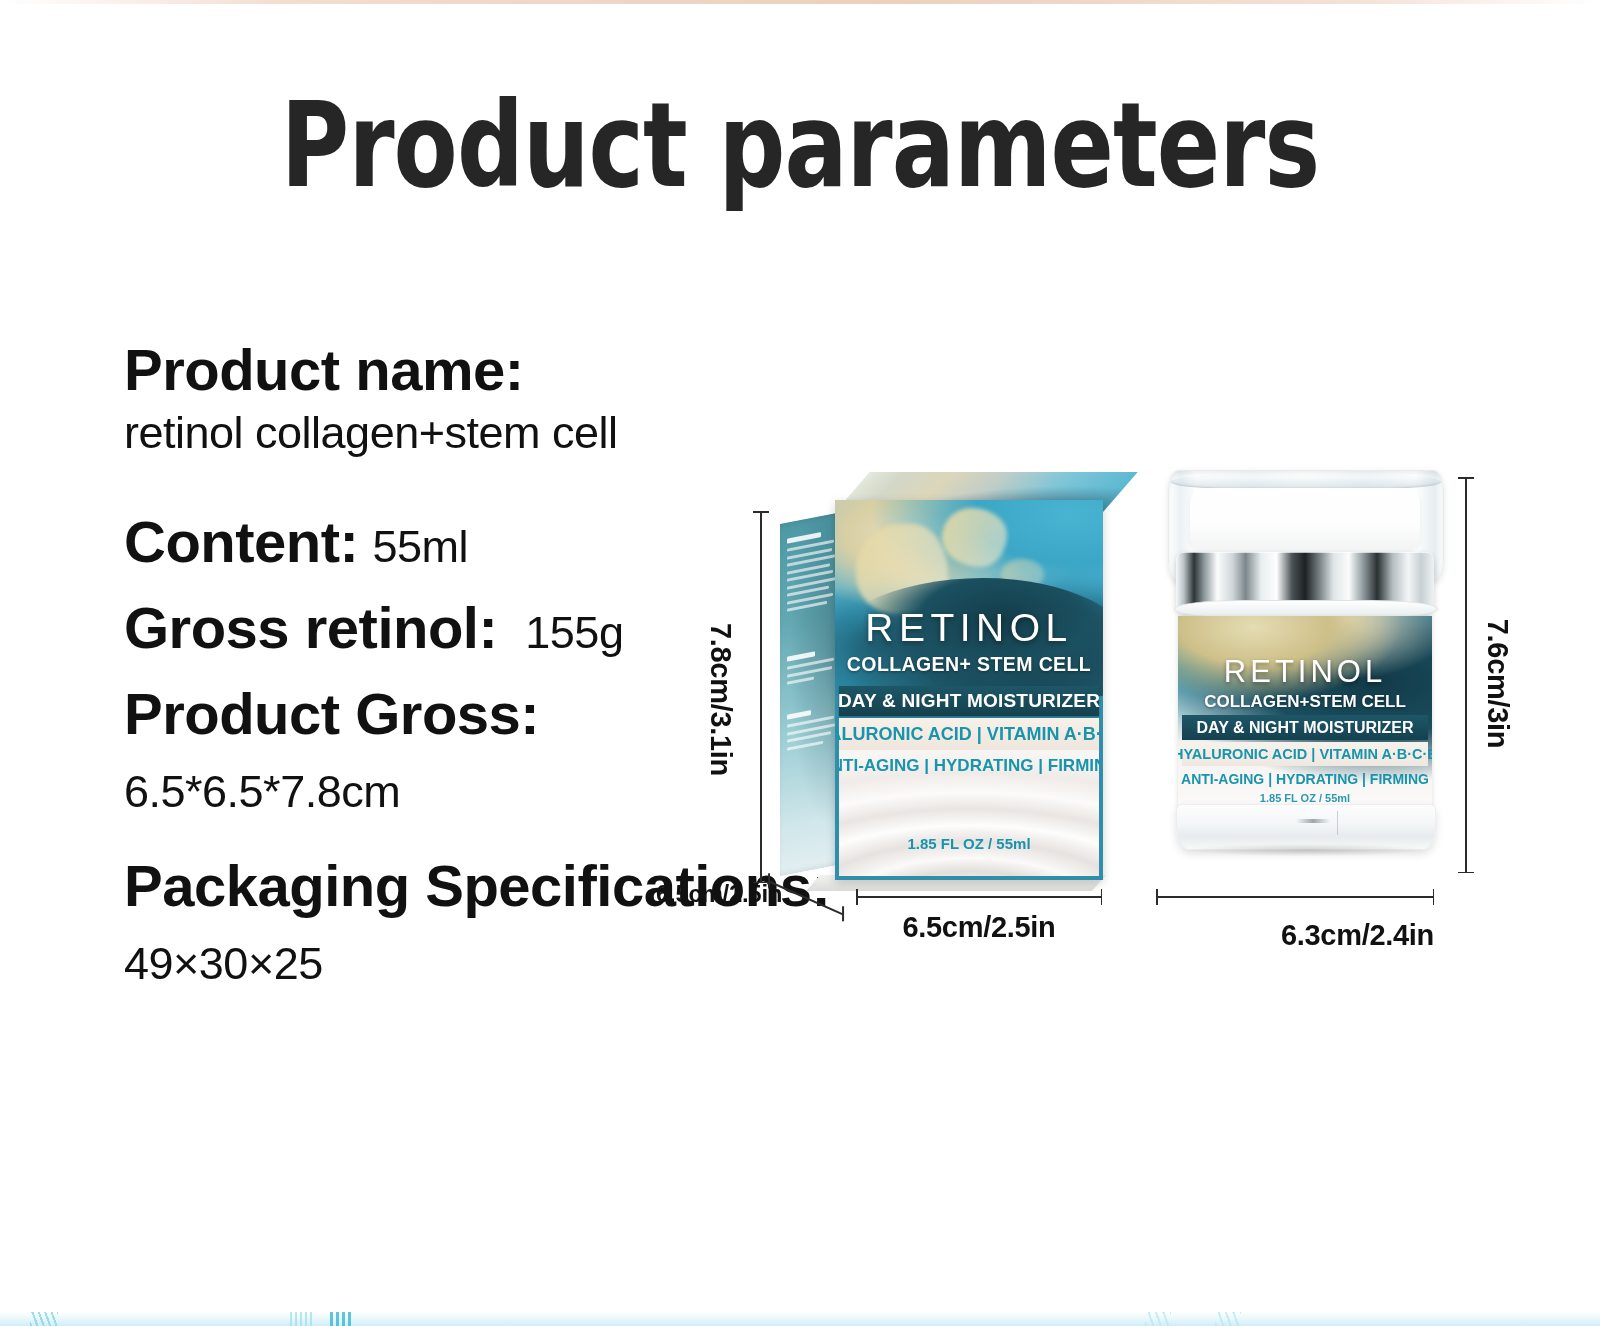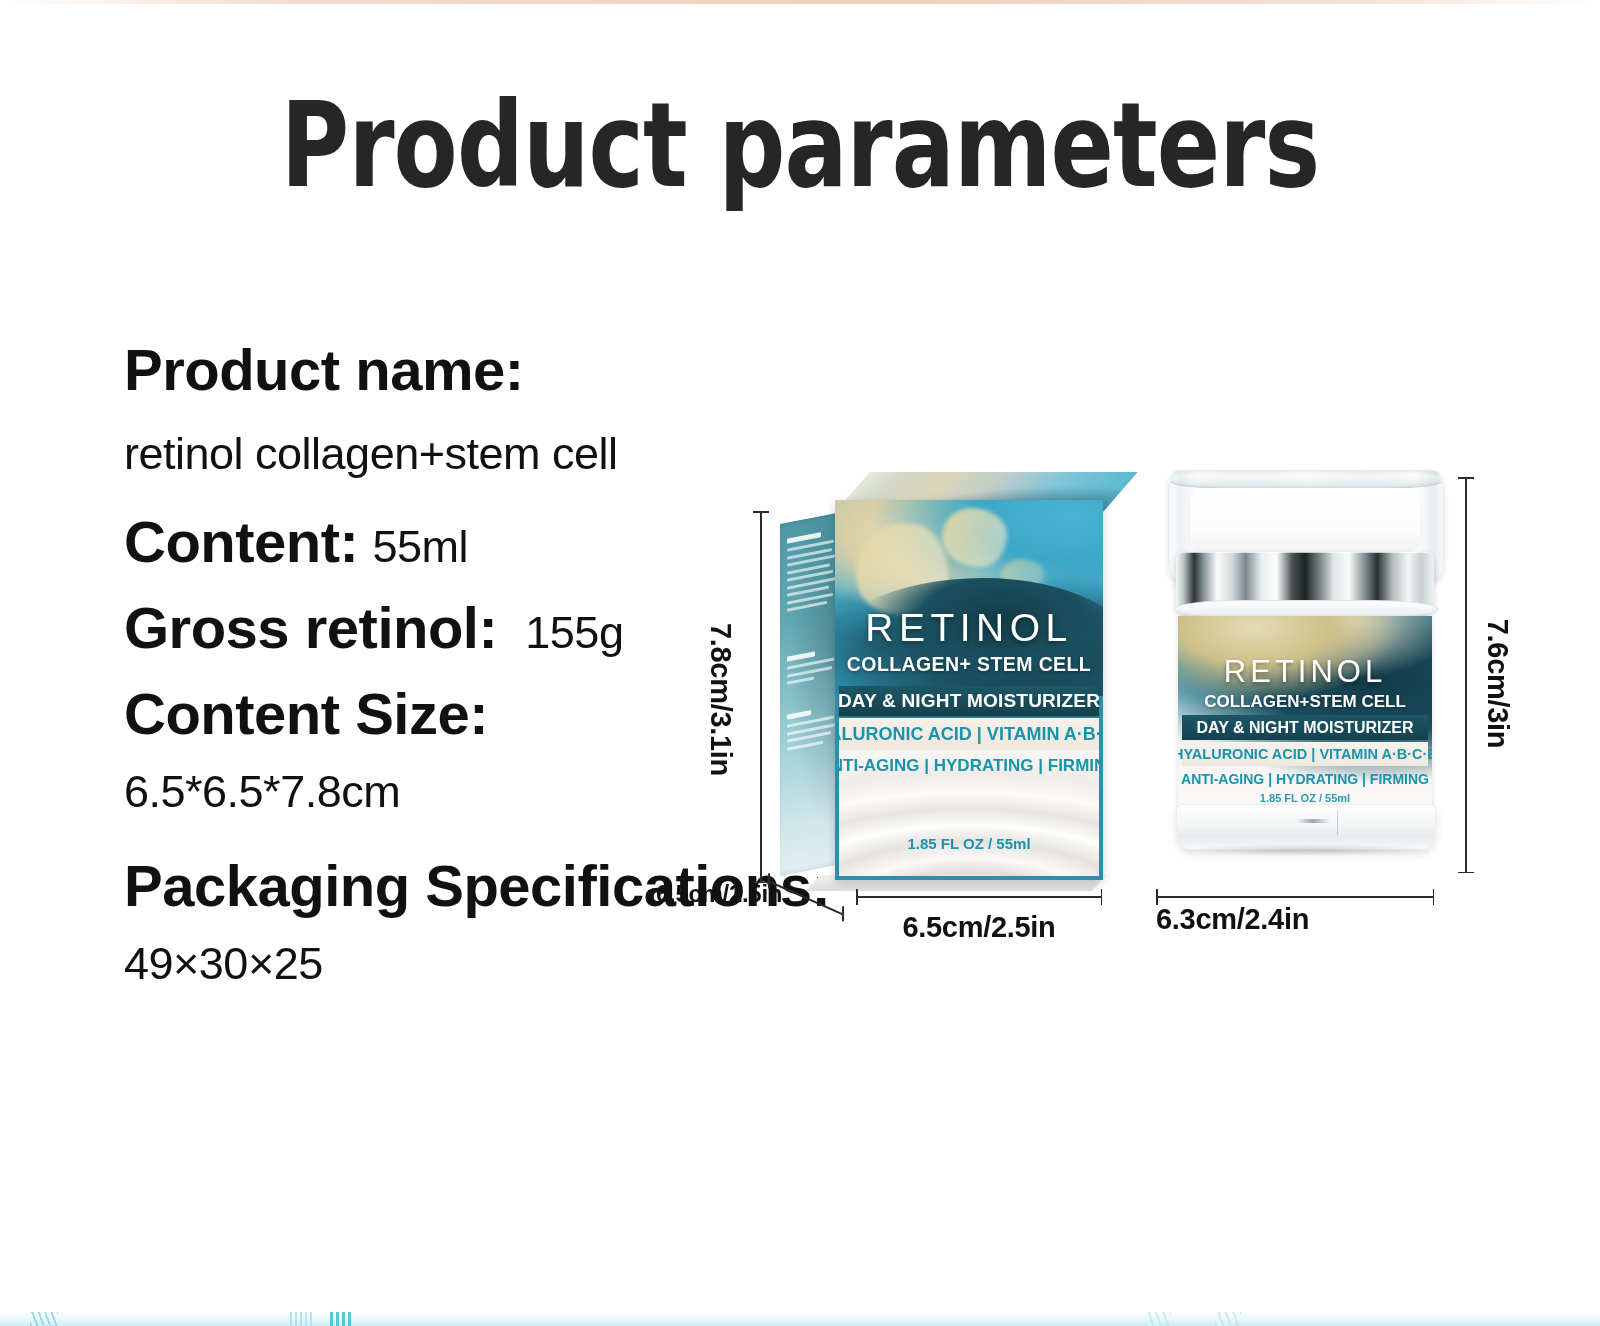--- a/index.html
+++ b/index.html
@@ -39,21 +39,21 @@
   .spec-row{white-space:nowrap;color:#111;}
   .spec-label{
     font-weight:700;font-size:58px;letter-spacing:-.5px;
     font-family:"Liberation Sans","DejaVu Sans",sans-serif;
   }
   .spec-value{
     font-weight:400;font-size:45px;letter-spacing:-.5px;
     font-family:"Liberation Sans","DejaVu Sans",sans-serif;
   }
   .spec-row.r1{position:absolute;left:0;top:0;}
-  .spec-row.r2{position:absolute;left:0;top:92px;}
+  .spec-row.r2{position:absolute;left:0;top:71px;}
   .spec-row.r3{position:absolute;left:0;top:172px;}
   .spec-row.r4{position:absolute;left:0;top:258px;}
   .spec-row.r5{position:absolute;left:0;top:344px;}
   .spec-row.r6{position:absolute;left:0;top:430px;text-align:center;}
   .spec-row.r7{position:absolute;left:0;top:516px;}
   .spec-row.r8{position:absolute;left:0;top:602px;}
   .gap{display:inline-block;width:14px;}
 
   
   .shot{position:absolute;left:640px;top:455px;width:940px;height:500px;}
@@ -320,21 +320,21 @@
 
     <div class="spec-row r3">
       <span class="spec-label">Content:</span><span class="gap"></span><span class="spec-value">55ml</span>
     </div>
 
     <div class="spec-row r4">
       <span class="spec-label">Gross retinol:</span><span class="gap"></span><span class="gap"></span><span class="spec-value">155g</span>
     </div>
 
     <div class="spec-row r5">
-      <span class="spec-label">Content Size:</span>
+      <span class="spec-label">Product Gross:</span>
     </div>
 
     <div class="spec-row r6">
       <span class="spec-value">6.5*6.5*7.8cm</span>
     </div>
 
     <div class="spec-row r7">
       <span class="spec-label">Packaging Specifications:</span>
     </div>
 
@@ -434,21 +434,21 @@
     <div class="vline" style="left:120px;top:56px;height:372px;"></div>
     <div class="dim dim-lbl rot" style="left:-35px;top:228px;width:230px;text-align:center;">7.8cm/3.1in</div>
 
     <div class="dline" style="left:128px;top:425px;width:82px;transform:rotate(24deg);"></div>
     <div class="dim dim-lbl sm" style="left:16px;top:425px;">6.5cm/2.5in</div>
 
     <div class="hline" style="left:216px;top:441px;width:246px;"></div>
     <div class="dim dim-lbl" style="left:216px;top:456px;width:246px;text-align:center;">6.5cm/2.5in</div>
 
     <div class="hline" style="left:516px;top:441px;width:278px;"></div>
-    <div class="dim dim-lbl" style="left:516px;top:448px;width:278px;text-align:left;">6.3cm/2.4in</div>
+    <div class="dim dim-lbl" style="left:516px;top:464px;width:278px;text-align:right;">6.3cm/2.4in</div>
 
     <div class="vline" style="left:825px;top:22px;height:396px;"></div>
     <div class="dim dim-lbl rot" style="left:742px;top:212px;width:230px;text-align:center;">7.6cm/3in</div>
 
   </div>
 
   <div class="bottom-bleed">
     <div class="bb-mark" style="left:30px;width:28px;background:repeating-linear-gradient(70deg,#7fd4e4 0 2px,transparent 2px 6px);"></div>
     <div class="bb-mark" style="left:290px;width:22px;background:repeating-linear-gradient(90deg,#9fdfec 0 2px,transparent 2px 5px);"></div>
     <div class="bb-mark" style="left:330px;width:22px;background:repeating-linear-gradient(90deg,#2bb3d0 0 3px,transparent 3px 6px);"></div>

